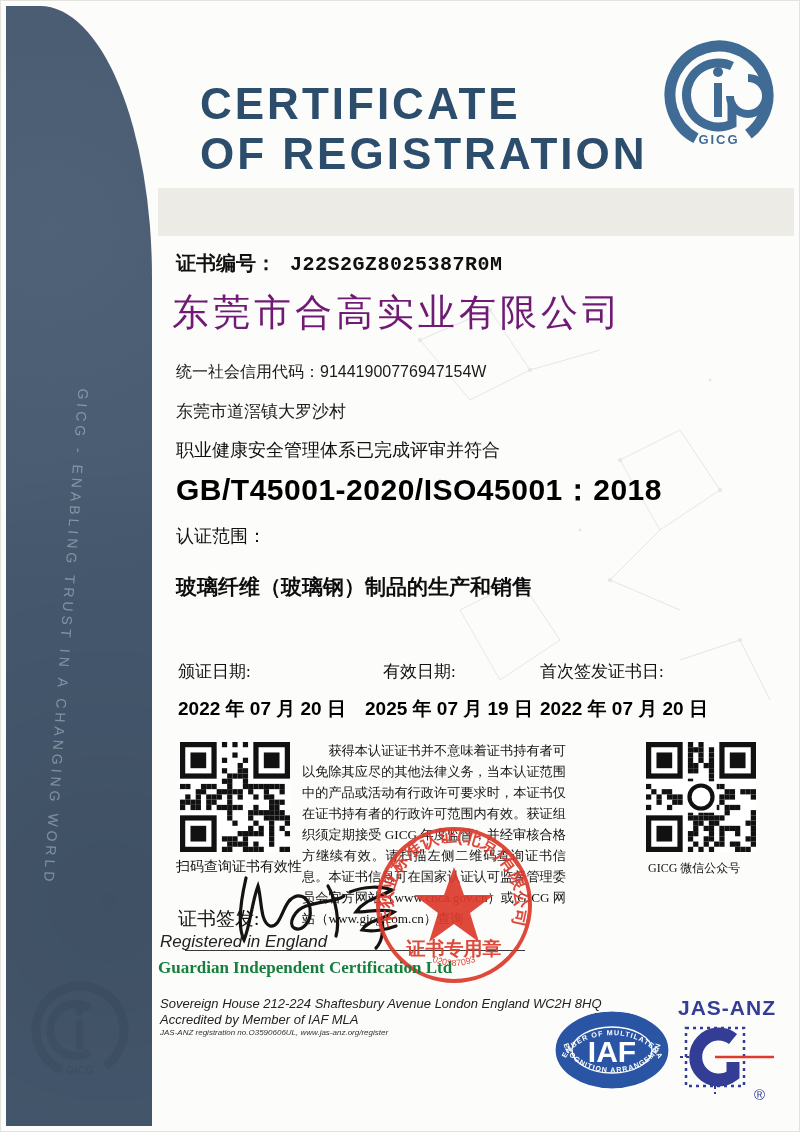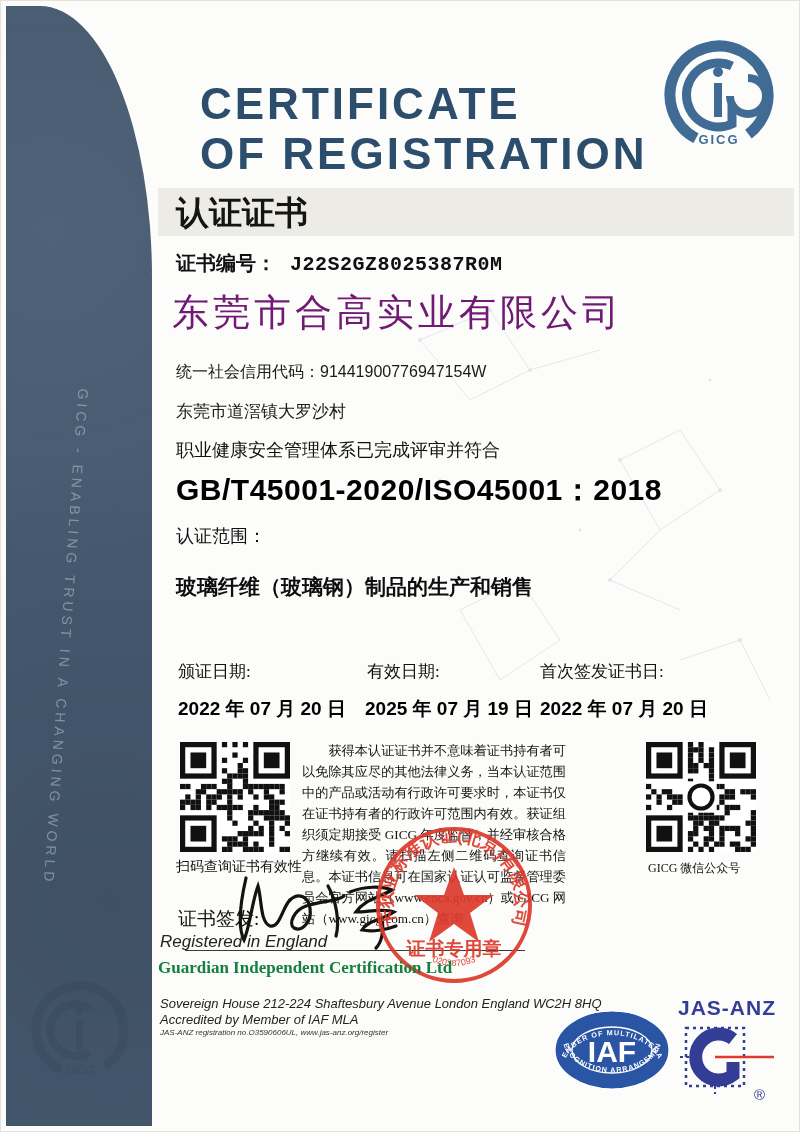--- a/index.html
+++ b/index.html
@@ -46,21 +46,21 @@
   #standard{left:176px;top:470px;font-size:30px;font-weight:bold;color:#000;
             font-family:"Liberation Sans",sans-serif;letter-spacing:.5px;}
   #scope-label{left:176px;top:524px;font-size:18px;color:#111;
                font-family:"Liberation Serif","DejaVu Serif",serif;}
   #scope{left:176px;top:570px;font-size:21px;font-weight:bold;color:#0d0d0d;
          line-height:33px;font-family:"Liberation Sans",sans-serif;}
 
   
   .dlabel{font-size:17px;color:#111;font-family:"Liberation Serif","DejaVu Serif",serif;}
   .dvalue{font-size:19px;font-weight:bold;color:#000;font-family:"Liberation Sans",sans-serif;}
-  #d1l{left:178px;top:660px;} #d2l{left:367px;top:660px;} #d3l{left:540px;top:660px;}
+  #d1l{left:178px;top:660px;} #d2l{left:383px;top:660px;} #d3l{left:540px;top:660px;}
   #d1v{left:178px;top:696px;} #d2v{left:365px;top:696px;} #d3v{left:540px;top:696px;}
 
   
   .qrbox{width:110px;height:110px;background:#fff;}
   .qrbox svg{width:100%;height:100%;display:block;}
   #qr-left{left:180px;top:742px;} #qr-right{left:646px;top:742px;}
   .qrcap{font-size:14px;color:#111;font-family:"Liberation Serif","DejaVu Serif",serif;}
   #qr-left-cap{left:176px;top:858px;} #qr-right-cap{left:648px;top:860px;font-size:12px;}
   #notice{left:302px;top:740px;width:264px;font-size:13.2px;line-height:21px;
           color:#141414;text-align:justify;text-indent:2em;
@@ -138,21 +138,20 @@
       <path d="M96 40 A18 18 0 1 1 78 58" stroke-width="8"></path>
     </g>
     <rect x="62" y="45" width="8" height="34" fill="#3f6b95"></rect>
     <circle cx="66" cy="34" r="5" fill="#3f6b95"></circle>
     <text x="67" y="106" text-anchor="middle" font-size="13" fill="#3f6b95" font-weight="bold" font-family="Liberation Sans,sans-serif" letter-spacing="2">GICG</text>
   </svg>
 
   <div class="abs title" id="title1">CERTIFICATE</div>
   <div class="abs title" id="title2">OF REGISTRATION</div>
   <div class="abs" id="gray-band"></div>
-  <div class="abs" id="cn-title">认证证书</div>
 
   <div class="abs" id="certno-row">
     <span class="lab">证书编号：</span><span class="num">J22S2GZ8025387R0M</span>
   </div>
 
   <div class="abs" id="company">东莞市合高实业有限公司</div>
   <div class="abs" id="credit">
     <span>统一社会信用代码：</span><span class="val">91441900776947154W</span>
   </div>
   <div class="abs" id="address">东莞市道滘镇大罗沙村</div>

